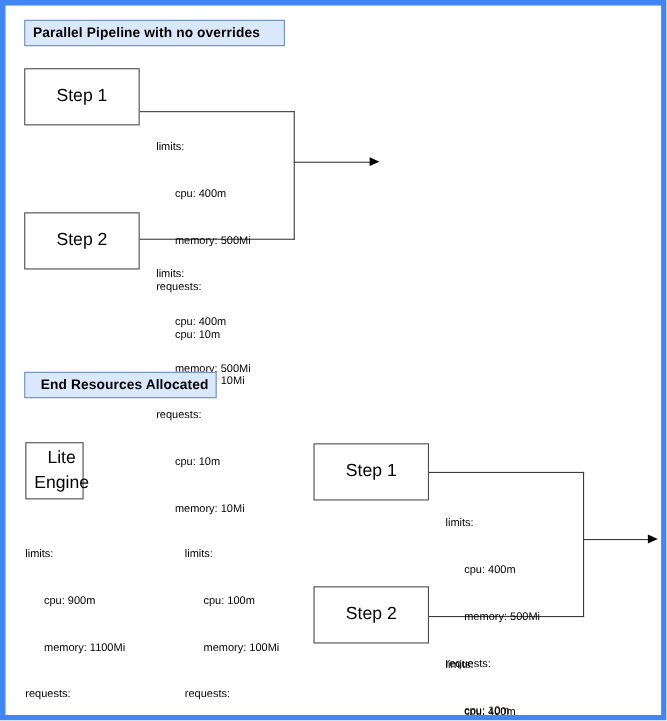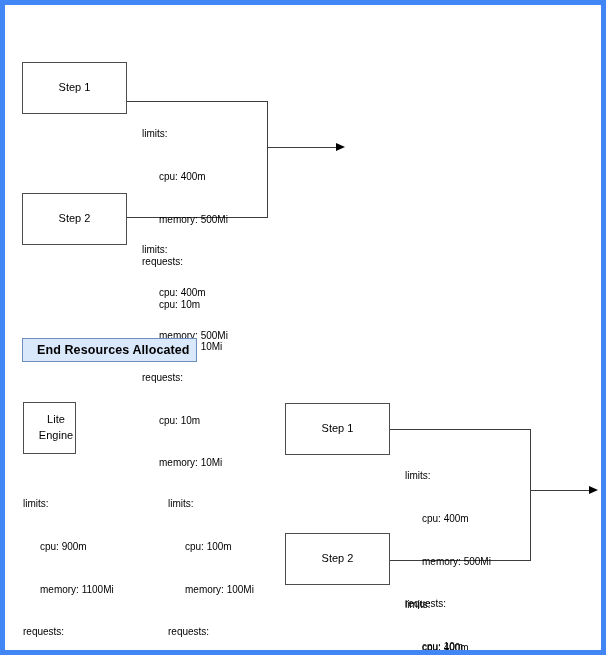--- a/index.html
+++ b/index.html
@@ -34,21 +34,21 @@
   
   .node {
     position: absolute;
     border: 1.4px solid #4d4d4d;
     box-sizing: border-box;
     background: #ffffff;
     display: flex;
     align-items: center;
     justify-content: center;
     text-align: center;
-    font-size: 11px;
+    font-size: 16px;
     color: #000000;
     line-height: 1.45;
   }
   
   .res {
     position: absolute;
     font-size: 10px;
     color: #000000;
     line-height: 1.42;
     white-space: pre;
@@ -78,20 +78,21 @@
     border-top: 4.5px solid transparent;
     border-bottom: 4.5px solid transparent;
     border-left: 9px solid #000000;
   }
 </style>
 </head>
 <body>
 
 <div id="canvas">
 
+  <div class="badge" style="left:17px; top:13px; width:237px; height:24px;">Parallel Pipeline with no overrides</div>
 
   <div class="node" style="left:17px; top:57px; width:105px; height:52px;">
     <span>Step 1</span>
   </div>
 
   <div class="node" style="left:17px; top:188px; width:105px; height:52px;">
     <span>Step 2</span>
   </div>
 
   <div class="hline" style="left:122px; top:96px; width:141px;"></div>

